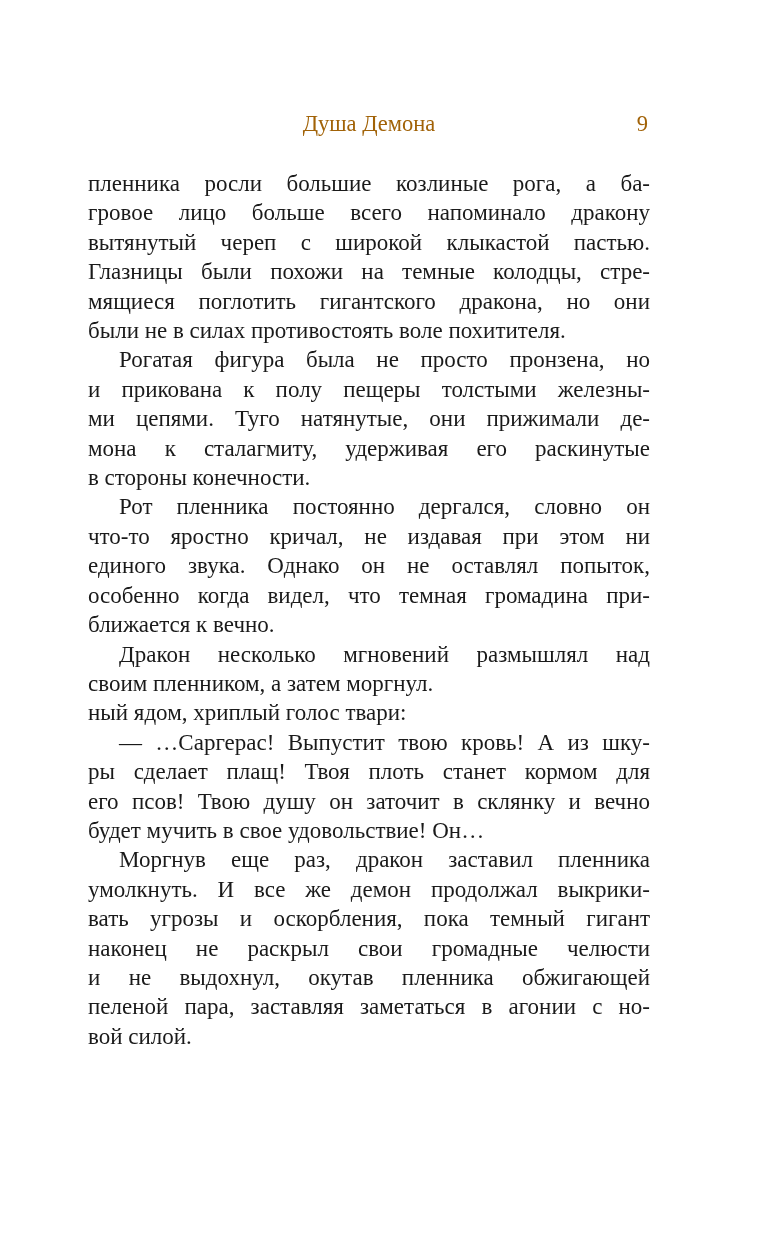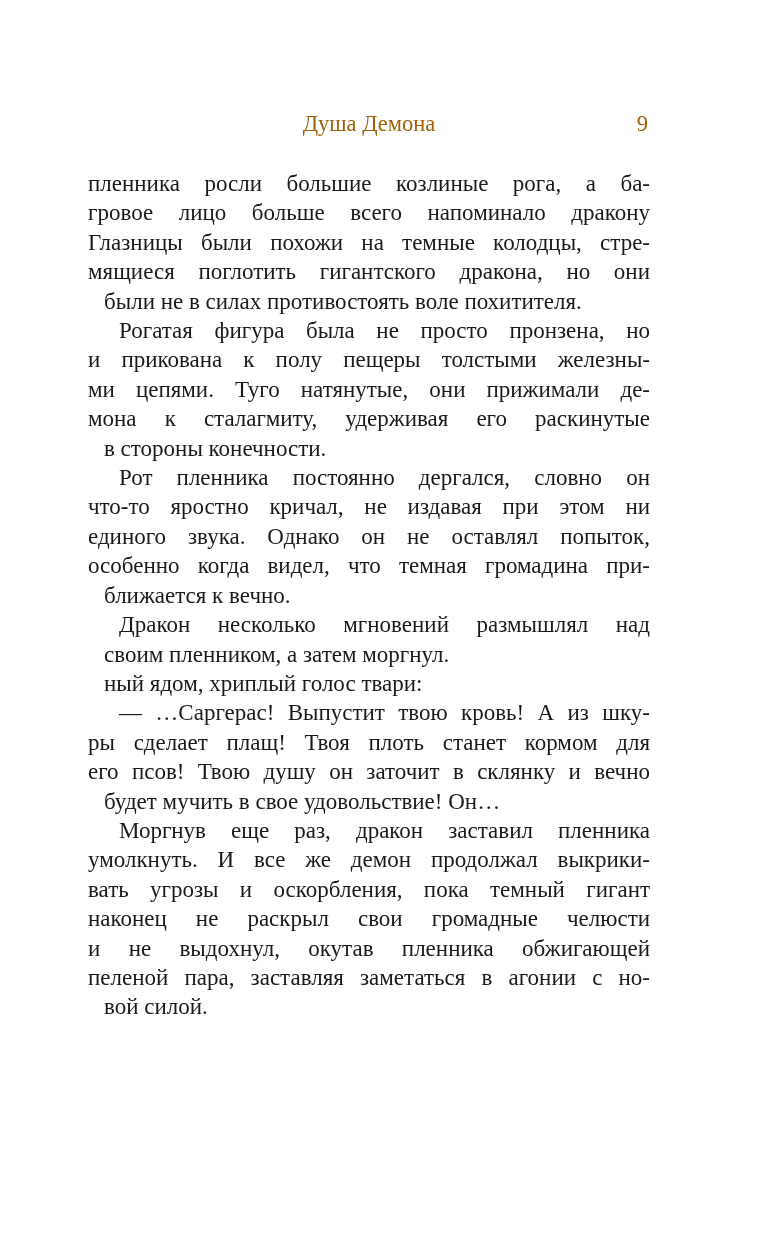--- a/index.html
+++ b/index.html
@@ -51,39 +51,39 @@
     margin: 0;
     padding: 0;
   }
   .line {
     text-align: justify;
     text-align-last: justify;
     -moz-text-align-last: justify;
   }
   .line.last {
     text-align-last: left;
-    margin-left: 16px;
     -moz-text-align-last: left;
   }
   .line.indent {
     text-indent: 31px;
   }
 </style>
 </head>
 <body>
 
 <div class="page">
   <div class="running-header">
     <span class="running-title">Душа Демона</span>
     <span class="page-number">9</span>
   </div>
   <div class="body-text">
       <div class="paragraph">
         <div class="line">пленника росли большие козлиные рога, а ба-</div>
         <div class="line">гровое лицо больше всего напоминало дракону</div>
+        <div class="line">вытянутый череп с широкой клыкастой пастью.</div>
         <div class="line">Глазницы были похожи на темные колодцы, стре-</div>
         <div class="line">мящиеся поглотить гигантского дракона, но они</div>
         <div class="line last">были не в силах противостоять воле похитителя.</div>
       </div>
       <div class="paragraph">
         <div class="line indent">Рогатая фигура была не просто пронзена, но</div>
         <div class="line">и прикована к полу пещеры толстыми железны-</div>
         <div class="line">ми цепями. Туго натянутые, они прижимали де-</div>
         <div class="line">мона к сталагмиту, удерживая его раскинутые</div>
         <div class="line last">в стороны конечности.</div>

